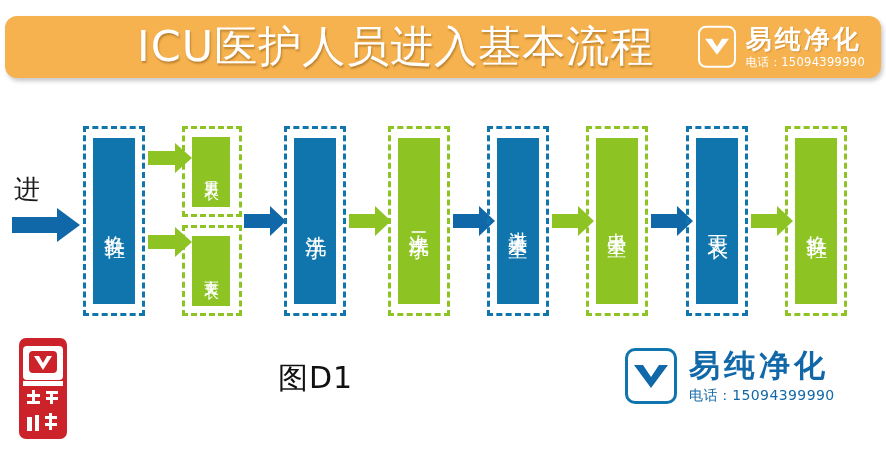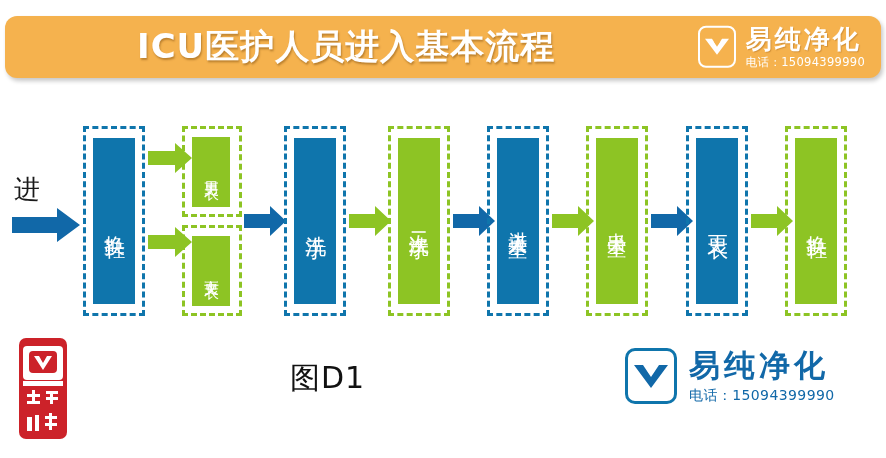--- a/index.html
+++ b/index.html
@@ -9,21 +9,21 @@
     position:relative;overflow:hidden;
   }
   
   #header-banner{
     position:absolute;left:5px;top:16px;width:876px;height:62px;
     background:#f5b24e;border-radius:12px;
     box-shadow:2px 3px 4px rgba(0,0,0,.22);
   }
   #header-title{
     position:absolute;left:132px;top:50%;transform:translateY(-50%);
-    font-size:34px;font-weight:700;color:#ffffff;letter-spacing:1px;
+    font-size:43px;font-weight:400;color:#ffffff;letter-spacing:1px;
     text-shadow:1px 2px 2px rgba(120,70,10,.45);
     white-space:nowrap;
   }
   
   #header-logo{
     position:absolute;right:16px;top:50%;transform:translateY(-50%);
     display:flex;align-items:center;gap:10px;
   }
   .logo-mark{
     box-sizing:border-box;border-radius:8px;
@@ -61,21 +61,21 @@
   }
   .node .vtext{
     writing-mode:vertical-rl;text-orientation:upright;
     line-height:1.12;letter-spacing:2px;
   }
   .node-blue{background:#0f75ac;}
   .node-green{background:#8dc424;}
 
   .arrow{position:absolute;}
   .caption{
-    position:absolute;left:290px;top:358px;font-size:30px;color:#111;
+    position:absolute;left:278px;top:358px;font-size:30px;color:#111;
     letter-spacing:1px;
   }
   
   #footer-logo{
     position:absolute;left:625px;top:348px;display:flex;align-items:center;gap:12px;
   }
   #footer-logo .logo-mark{width:52px;height:56px;border:3px solid #0f75ac;border-radius:10px;}
   #footer-logo .logo-text-wrap{display:flex;flex-direction:column;line-height:1;}
   #footer-logo .logo-name{
     font-size:31px;font-weight:700;color:#1168a8;letter-spacing:4px;

